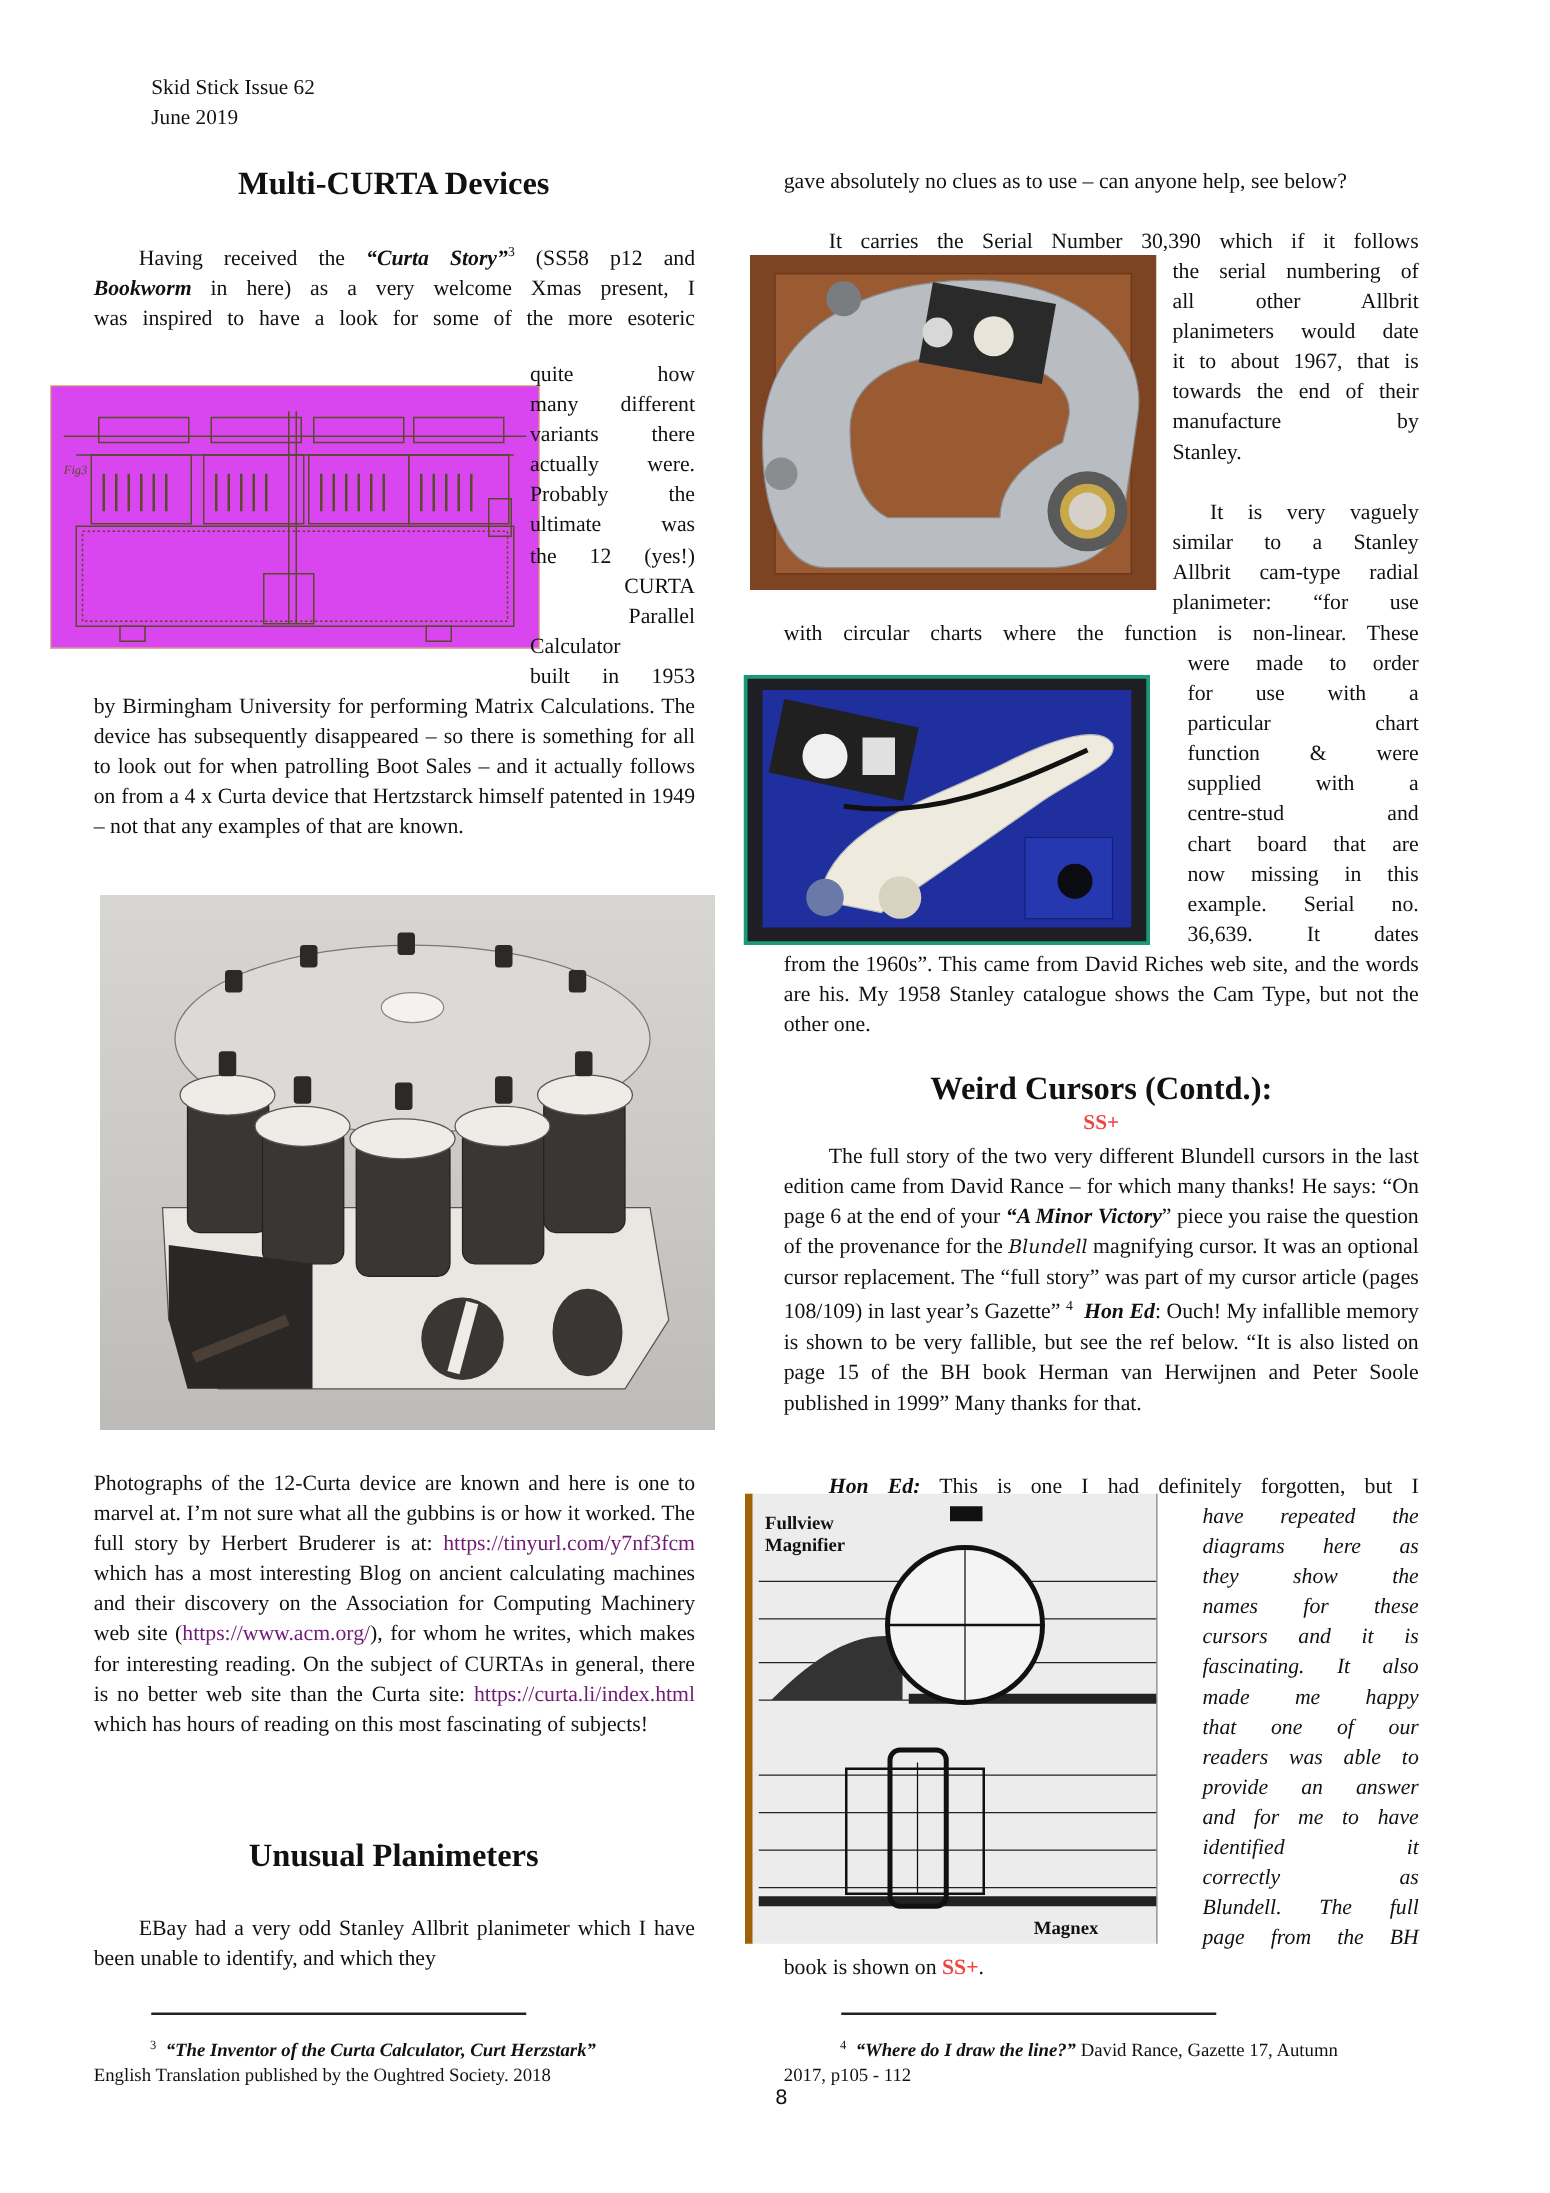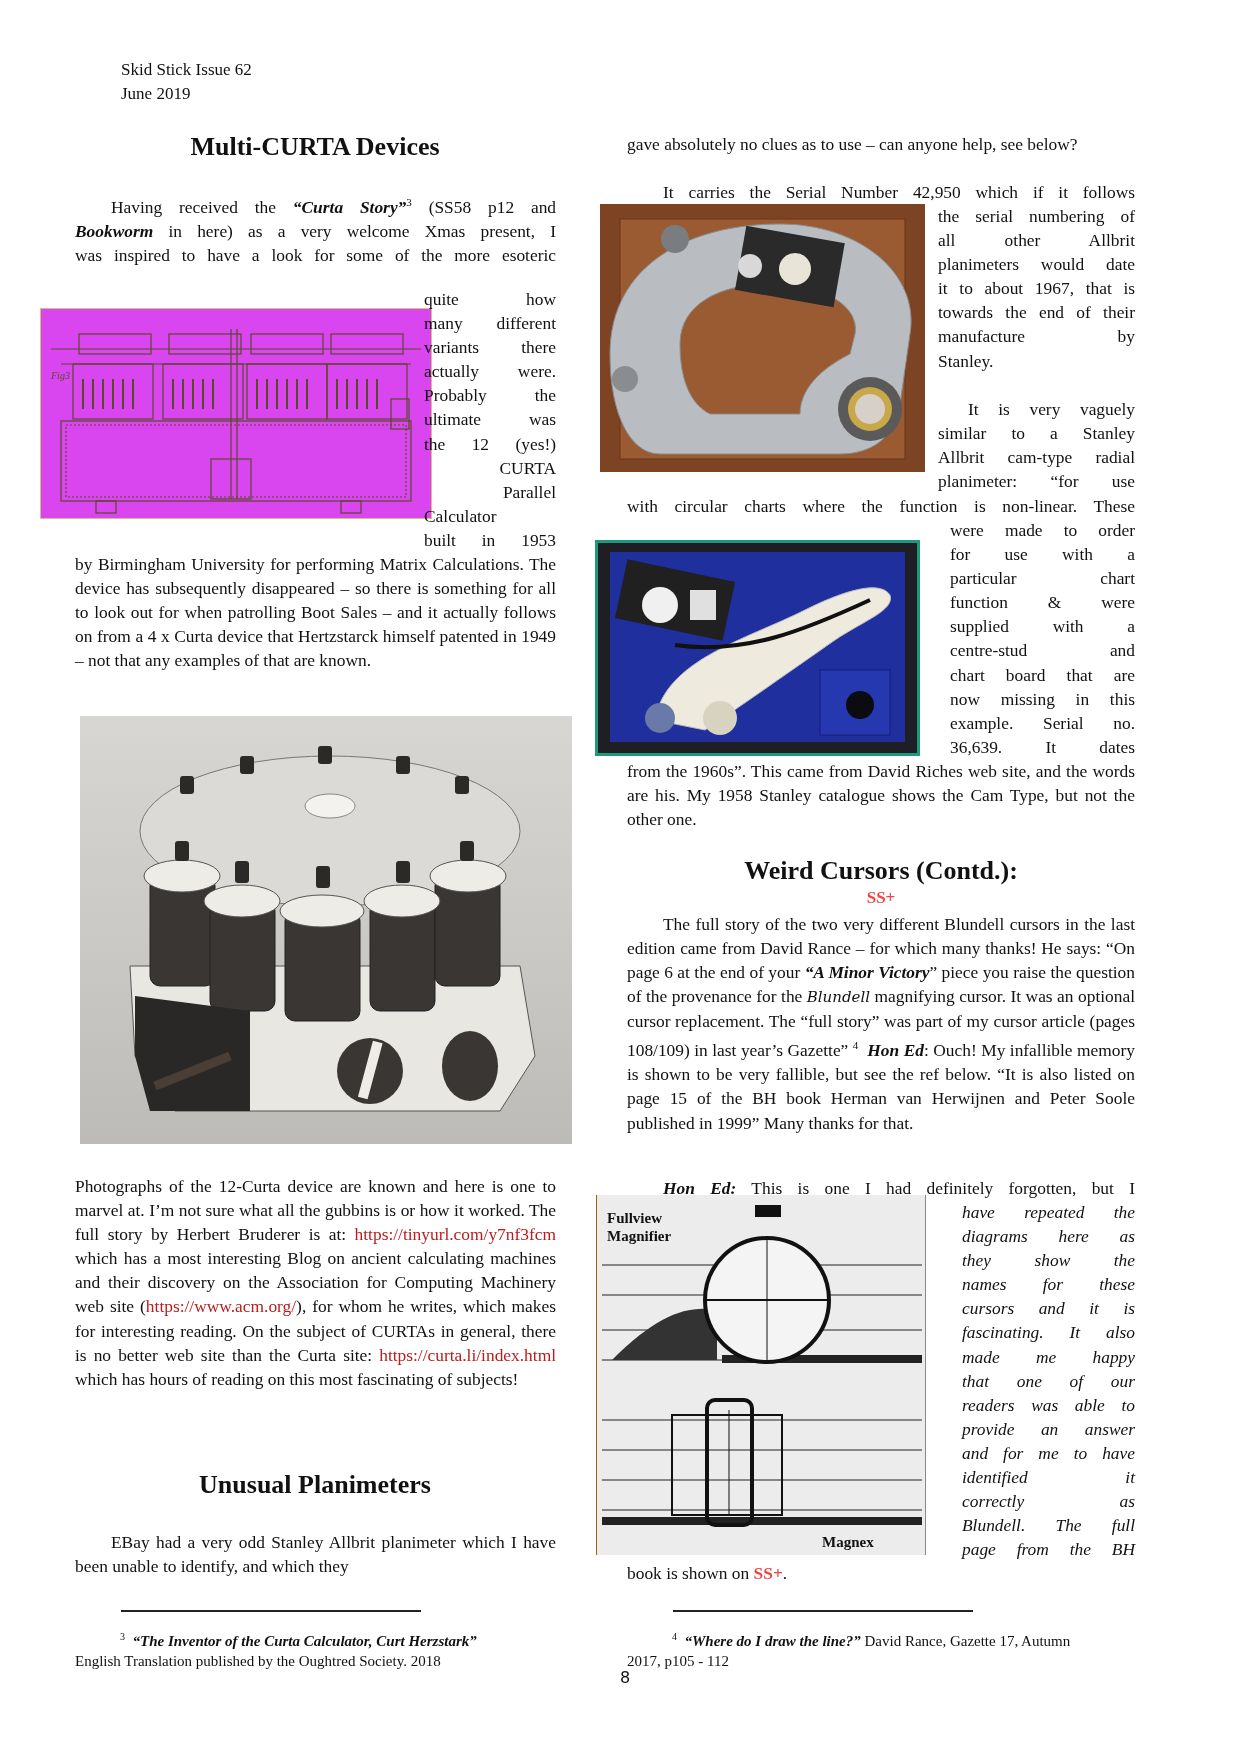--- a/index.html
+++ b/index.html
@@ -4,37 +4,37 @@
 <style>
   html, body { margin: 0; padding: 0; background: #ffffff; }
   body { width: 1240px; height: 1754px; position: relative; overflow: hidden;
          font-family: "Liberation Serif", "DejaVu Serif", serif; color: #111; }
   .abs { position: absolute; }
   .hdr { left: 121px; top: 58px; font-size: 17px; line-height: 24px; }
   .title { font-weight: bold; font-size: 26px; text-align: center; line-height: 32px; font-family: Liberation Serif, serif; }
   .p { font-size: 17.4px; line-height: 24.1px; text-align: justify; text-align-last: auto; }
   .p .ind { display: inline-block; width: 36px; }
   .just-line { text-align: justify; text-align-last: justify; }
-  a.link { color: #b91c1c; text-decoration: none; }
+  a.link { color: #701a75; text-decoration: none; }
   .red { color: #ef4444; font-weight: bold; }
   .fn { font-size: 15px; line-height: 20px; font-family: "Liberation Serif", serif; }
   .fn-rule { height: 2px; background: #222; }
   .pg { font-family: "DejaVu Sans", sans-serif; font-size: 16px; }
 
   
   .img-patent { left: 40px; top: 308px; width: 392px; height: 211px;
                 background: #d946ef; border: 1px solid #d9c07a; box-sizing: border-box; overflow: hidden; }
   .img-curta12 { left: 80px; top: 716px; width: 492px; height: 428px;
                  background: linear-gradient(180deg,#d8d6d2 0%,#c9c7c3 60%,#bdbbb7 100%); overflow: hidden; }
   .img-plan1 { left: 600px; top: 204px; width: 325px; height: 268px;
                background: #8a4a26; overflow: hidden; }
   .img-plan2 { left: 595px; top: 540px; width: 325px; height: 216px;
                background: #1a9a7a; overflow: hidden; }
   .img-cursor { left: 596px; top: 1195px; width: 330px; height: 360px;
-                background: #ececec; border-left: 1px solid #a16207; border-right: 1px solid #888; box-sizing: border-box; overflow: hidden; }
+                background: #ececec; border-left: 6px solid #a16207; border-right: 1px solid #888; box-sizing: border-box; overflow: hidden; }
 </style>
 </head>
 <body>
 
 <div class="abs hdr">
   <div>Skid Stick Issue 62</div>
   <div>June 2019</div>
 </div>
 
 <div class="abs title" style="left:75px; top:131px; width:480px;">Multi-CURTA Devices</div>
@@ -161,21 +161,21 @@
 </div>
 
 <div class="abs fn-rule" style="left:121px; top:1610px; width:300px;"></div>
 <div class="abs fn" style="left:75px; top:1627px; width:500px;">
   <div style="padding-left:45px;"><sup style="font-size:10px">3</sup>&nbsp; <b><i>“The Inventor of the Curta Calculator, Curt Herzstark”</i></b></div>
   <div>English Translation published by the Oughtred Society. 2018</div>
 </div>
 
 <div class="abs p" style="left:627px; top:132px; width:508px;">gave absolutely no clues as to use – can anyone help, see below?</div>
 <div class="abs p" style="left:627px; top:180px; width:508px;">
-  <div class="just-line"><span class="ind"></span><span>It carries the Serial Number 42,950 which if it follows</span></div>
+  <div class="just-line"><span class="ind"></span><span>It carries the Serial Number 30,390 which if it follows</span></div>
 </div>
 
 <div class="abs img-plan1">
   <svg width="325" height="268" viewBox="0 0 325 268">
     <rect x="0" y="0" width="325" height="268" fill="#7d4424"></rect>
     <rect x="20" y="15" width="285" height="240" fill="#9a5a32" stroke="#6a3518"></rect>
     <path d="M10,150 C10,60 90,20 180,20 C260,20 320,70 310,130 L300,200 C295,235 270,250 240,250 L60,250 C30,250 10,210 10,150 Z M80,140 C80,100 120,80 170,80 C220,80 260,100 255,130 L250,150 C230,160 200,180 200,210 L110,210 C90,200 80,175 80,140 Z" fill="#b9bcc0" fill-rule="evenodd" stroke="#8a8d90"></path>
     <rect x="140" y="30" width="100" height="65" fill="#2a2a2a" transform="rotate(10 190 62)"></rect>
     <circle cx="195" cy="65" r="16" fill="#e8e4d8"></circle>
     <circle cx="150" cy="62" r="12" fill="#d8d8d8"></circle>

